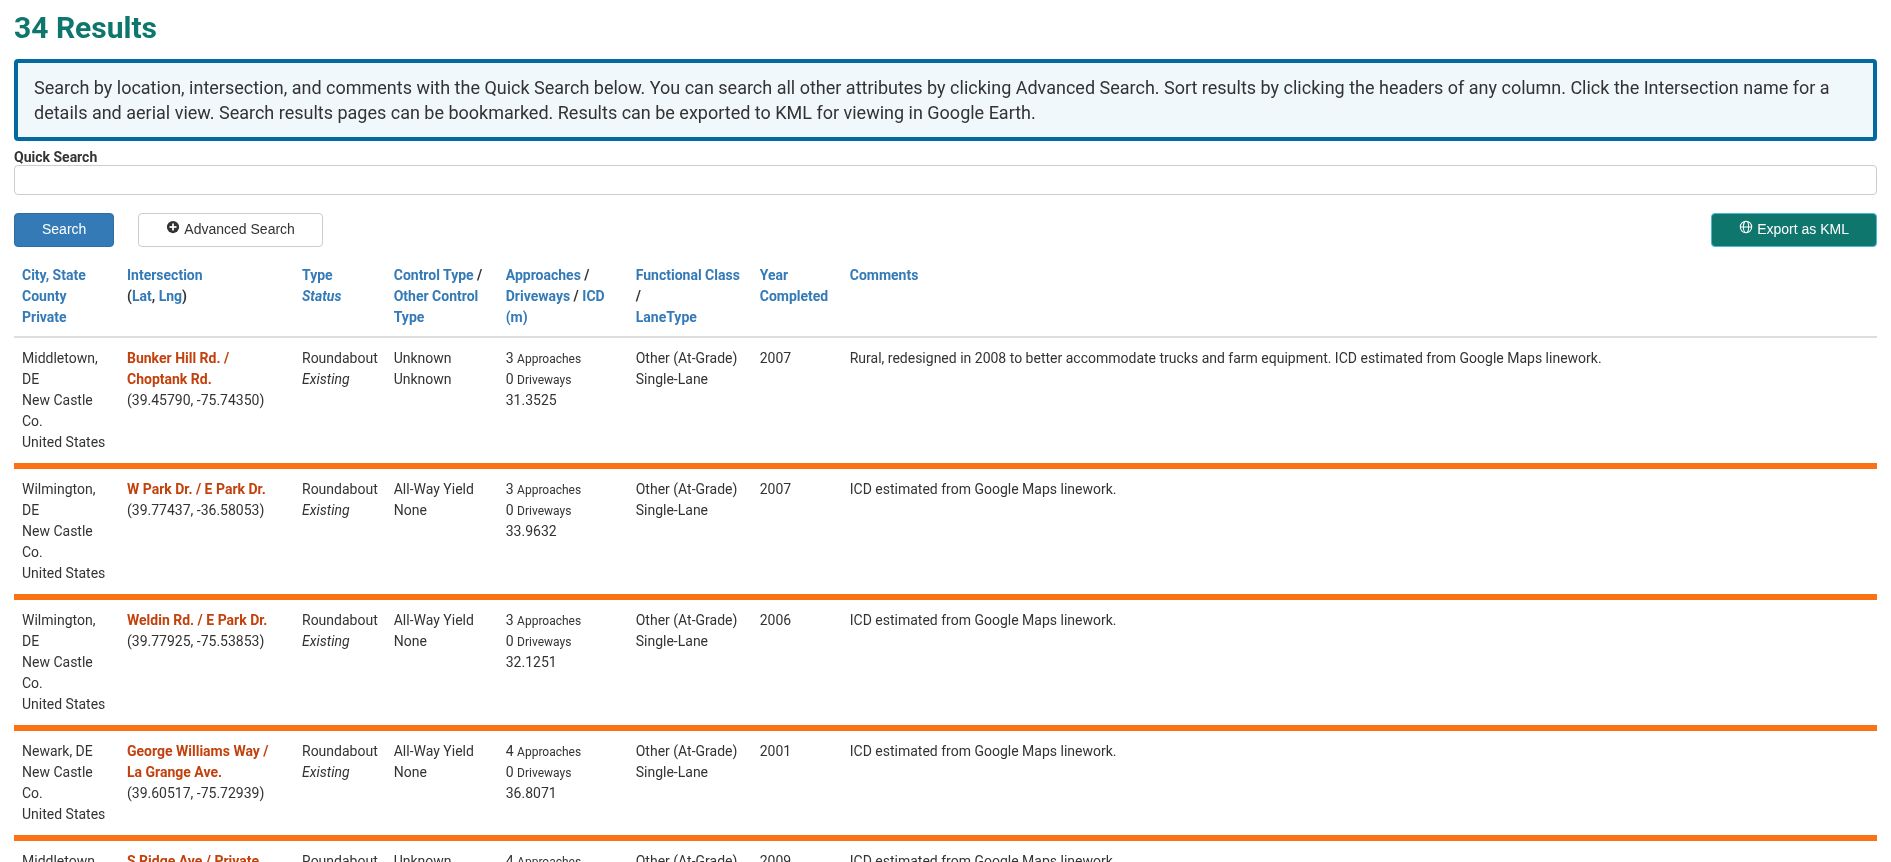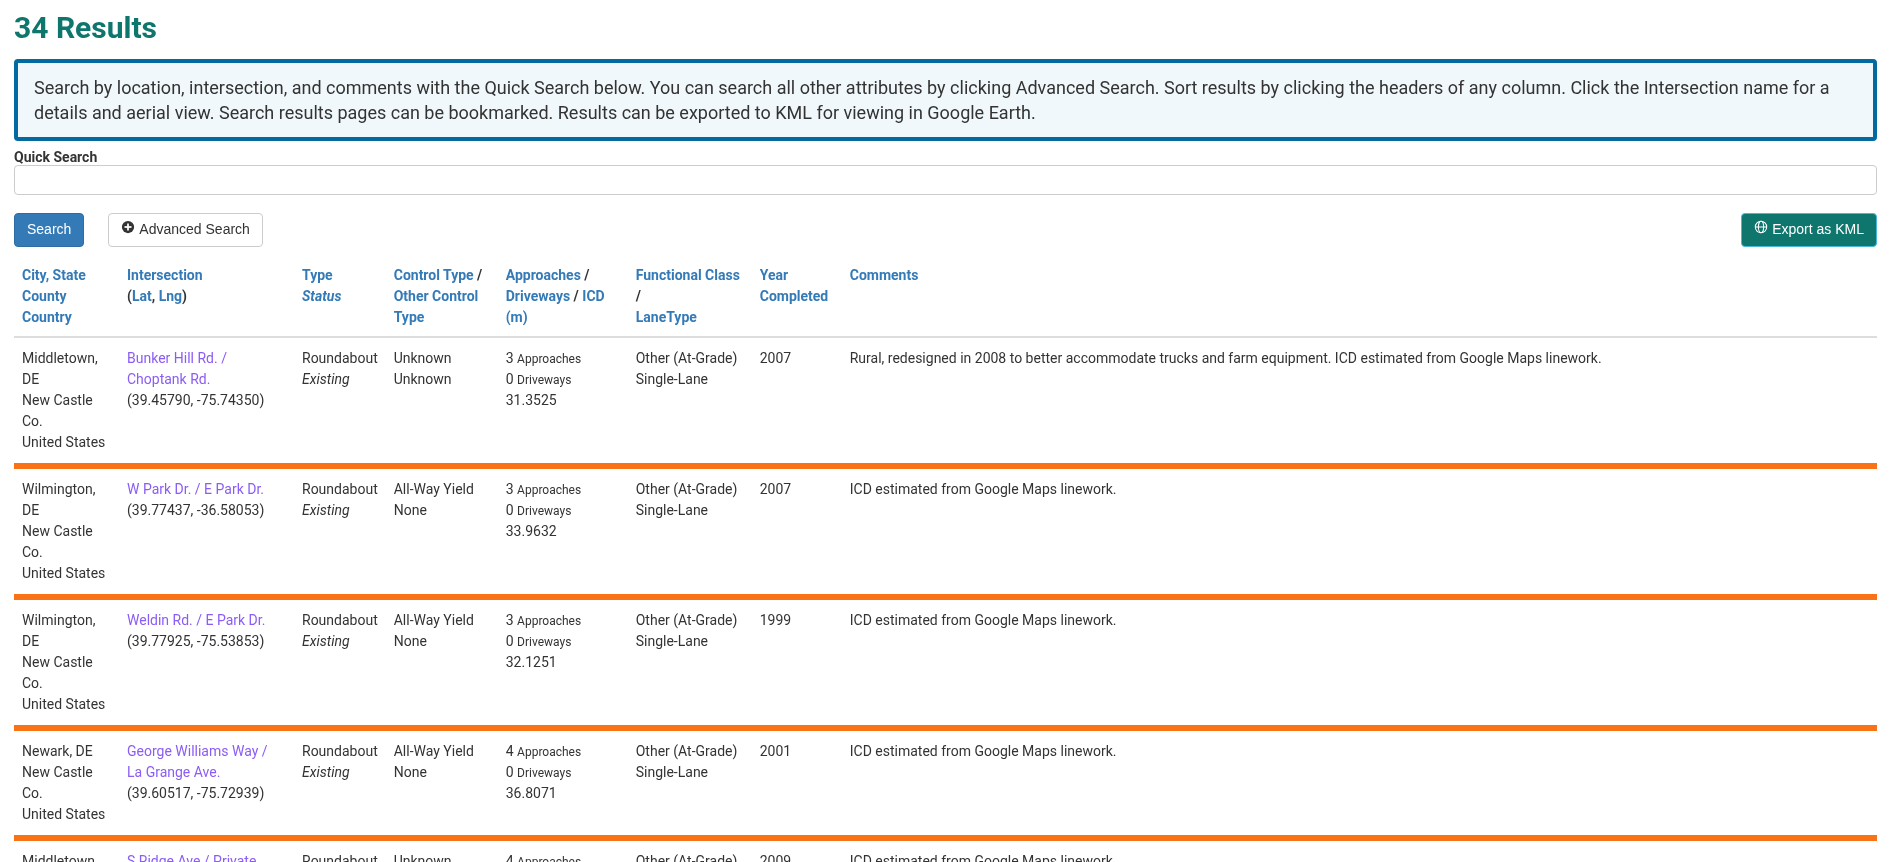--- a/index.html
+++ b/index.html
@@ -42,21 +42,21 @@
     }
     .toolbar {
       display: flex;
       justify-content: space-between;
       align-items: center;
       margin-bottom: 10px;
     }
     .btn {
       display: inline-flex;
       align-items: center;
-      padding: 6px 12px;
+      padding: 6px 27px;
       font-size: 14px;
       border-radius: 4px;
       cursor: pointer;
       border: 1px solid transparent;
       line-height: 1.42;
     }
     .btn-primary {
       background: #337ab7;
       color: #fff;
       border-color: #2e6da4;
@@ -89,21 +89,21 @@
       font-weight: 700;
       color: #337ab7;
     }
     td {
       padding: 10px 8px;
       border-bottom: 6px solid #f97316;
       vertical-align: top;
       line-height: 1.4;
     }
     .hlink { color: #337ab7; cursor: pointer; }
-    .hlink-bold { color: #8b5cf6; font-weight: 400; cursor: pointer; }
+    .hlink-bold { color: #c2410c; font-weight: 700; cursor: pointer; }
     .sep { color: #333; }
     .italic { font-style: italic; }
     .sm { font-size: 12px; }
     th div, td div { line-height: 1.5; }
     .left-group { display: flex; align-items: center; }
   </style>
 </head>
 <body>
 
 
@@ -142,21 +142,21 @@
     <span>Export as KML</span>
   </button>
 </div>
 
 <table>
   <thead>
     <tr>
       <th style="width:105px">
         <div><span class="hlink">City, State</span></div>
         <div><span class="hlink">County</span></div>
-        <div><span class="hlink">Country</span></div>
+        <div><span class="hlink">Private</span></div>
       </th>
       <th style="width:175px">
         <div><span class="hlink">Intersection</span></div>
         <div><span class="sep">(</span><span class="hlink">Lat</span><span class="sep">, </span><span class="hlink">Lng</span><span class="sep">)</span></div>
       </th>
       <th style="width:82px">
         <div><span class="hlink">Type</span></div>
         <div class="italic"><span class="hlink">Status</span></div>
       </th>
       <th style="width:112px">
@@ -269,21 +269,21 @@
         <td>
           <div><span>3</span> <span class="sm">Approaches</span></div>
           <div><span>0</span> <span class="sm">Driveways</span></div>
           <div>32.1251</div>
         </td>
         <td>
           <div>Other (At-Grade)</div>
           <div>Single-Lane</div>
         </td>
         <td>
-          <div>1999</div>
+          <div>2006</div>
         </td>
         <td>
           <div>ICD estimated from Google Maps linework.</div>
         </td>
       </tr>
       <tr>
         <td>
           <div>Newark, DE</div>
           <div>New Castle Co.</div>
           <div>United States</div>

